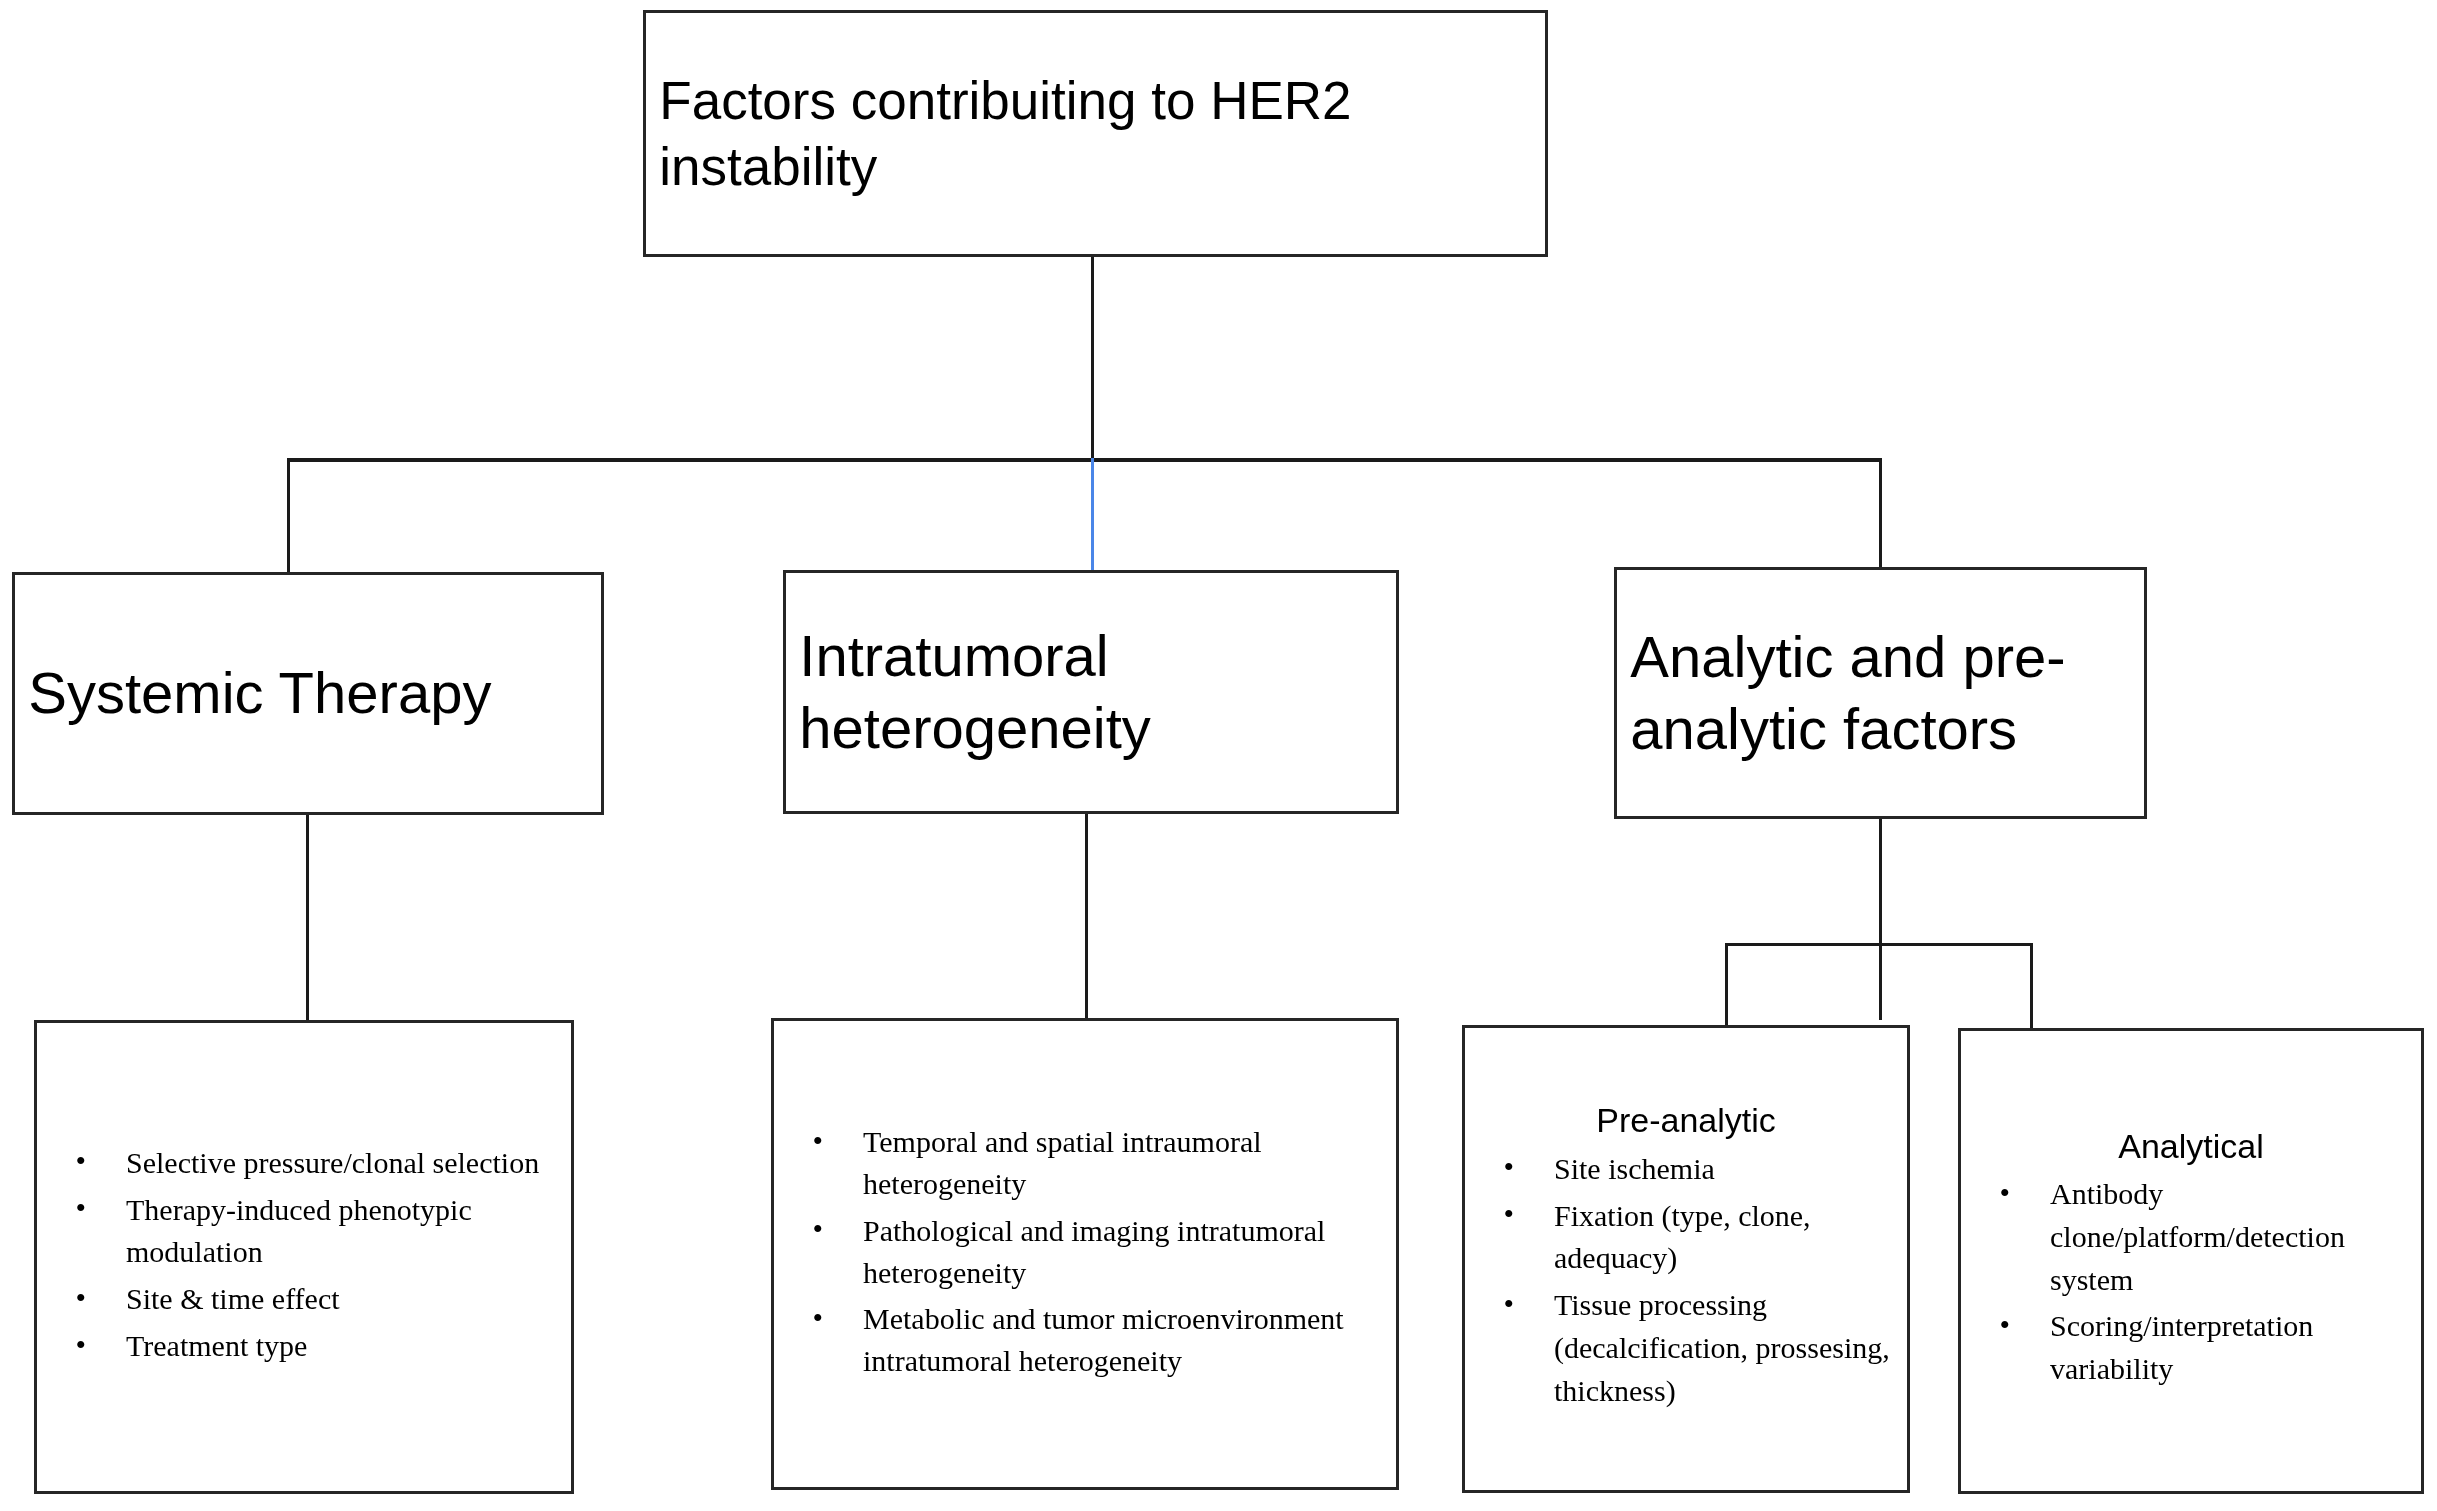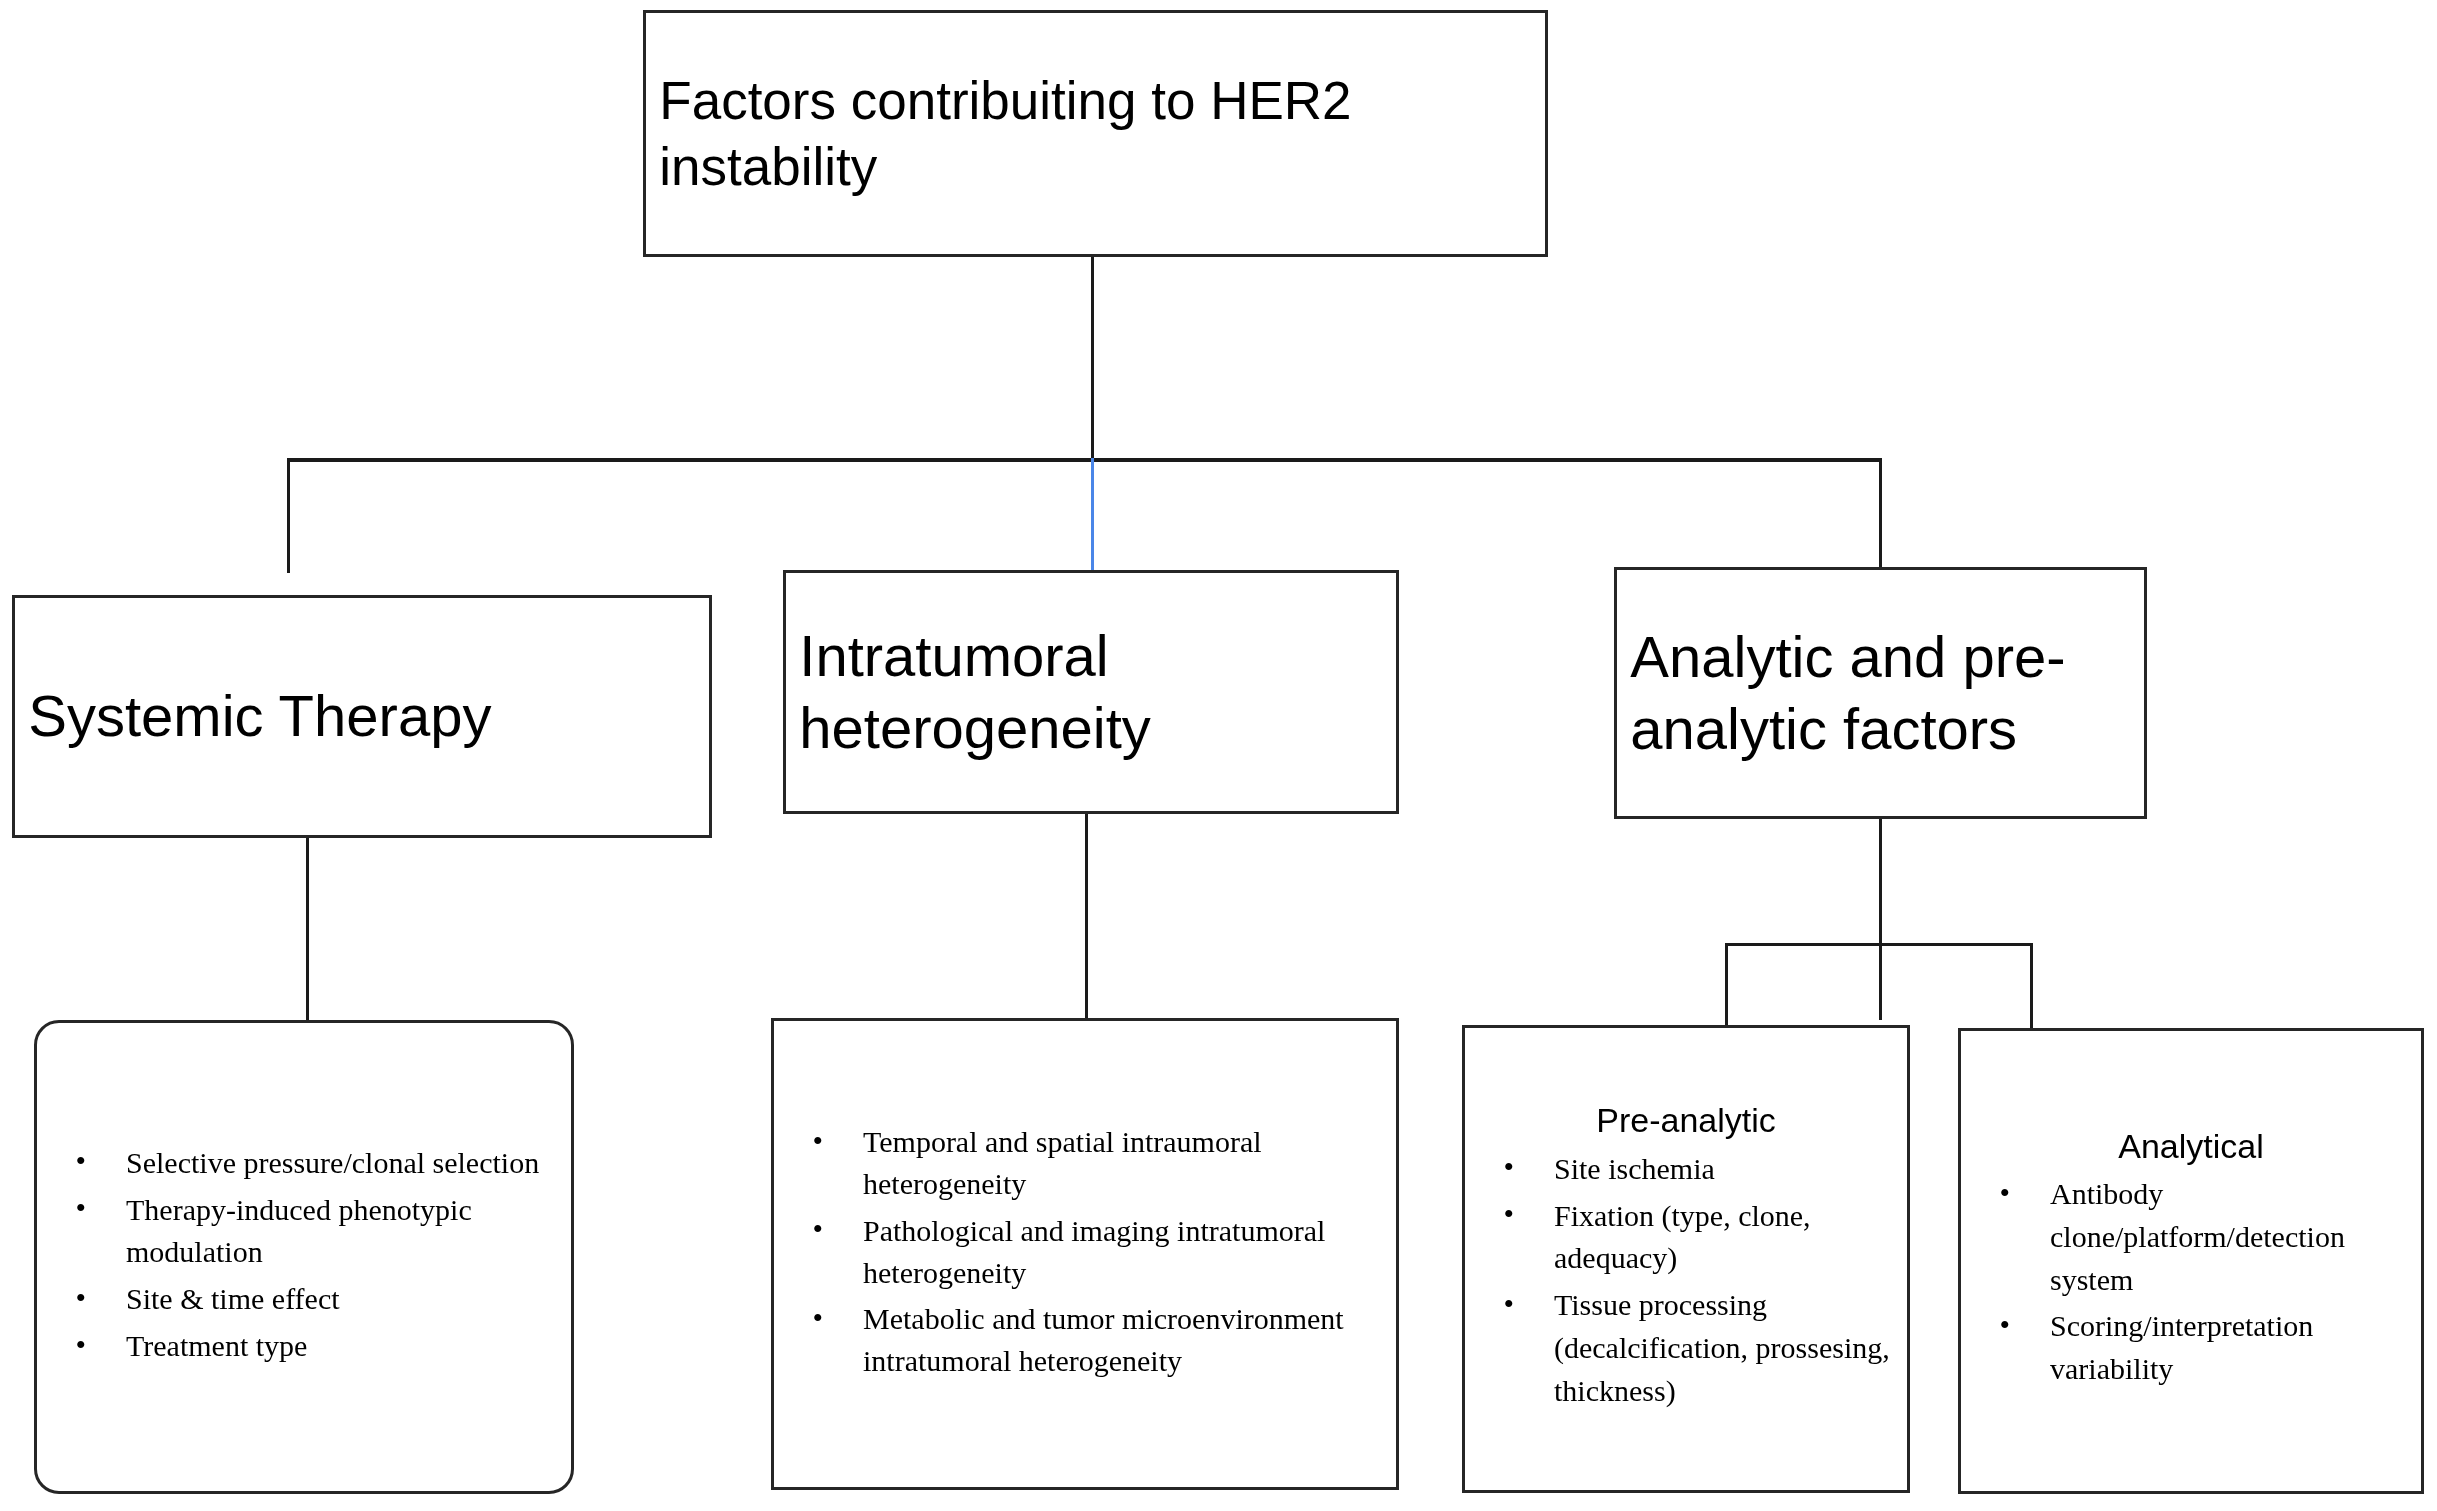--- a/index.html
+++ b/index.html
@@ -119,35 +119,35 @@
   <div class="conn" style="left:1879px; top:819px; width:3px; height:201px;"></div>
   <div class="conn" style="left:1725px; top:943px; width:308px; height:3px;"></div>
   <div class="conn" style="left:1725px; top:943px; width:3px; height:83px;"></div>
   <div class="conn" style="left:2030px; top:943px; width:3px; height:85px;"></div>
 
   <div class="node root" style="left:643px; top:10.4px; width:905px; height:247px;">
     <div class="node-title">Factors contribuiting to HER2
 instability</div>
   </div>
 
-  <div class="node lvl2" style="left:12px; top:595px; width:700px; height:243px;">
+  <div class="node lvl2" style="left:12px; top:572px; width:592px; height:243px;">
     <div class="node-title">Systemic Therapy</div>
   </div>
 
   <div class="node lvl2" style="left:783px; top:570px; width:616px; height:244px;">
     <div class="node-title">Intratumoral
 heterogeneity</div>
   </div>
 
   <div class="node lvl2" style="left:1614px; top:567px; width:533px; height:252px;">
     <div class="node-title">Analytic and pre-
 analytic factors</div>
   </div>
 
-  <div class="node listbox" style="left:34px; top:1020px; width:540px; height:474px;border-radius:25px;">
+  <div class="node listbox" style="left:34px; top:1020px; width:540px; height:474px;">
     <ul class="bullets">
       <li>Selective pressure/clonal selection</li>
       <li>Therapy-induced phenotypic modulation</li>
       <li>Site &amp; time effect</li>
       <li>Treatment type</li>
     </ul>
   </div>
 
   <div class="node listbox compact" style="left:771px; top:1018px; width:628px; height:472px;">
     <ul class="bullets">

